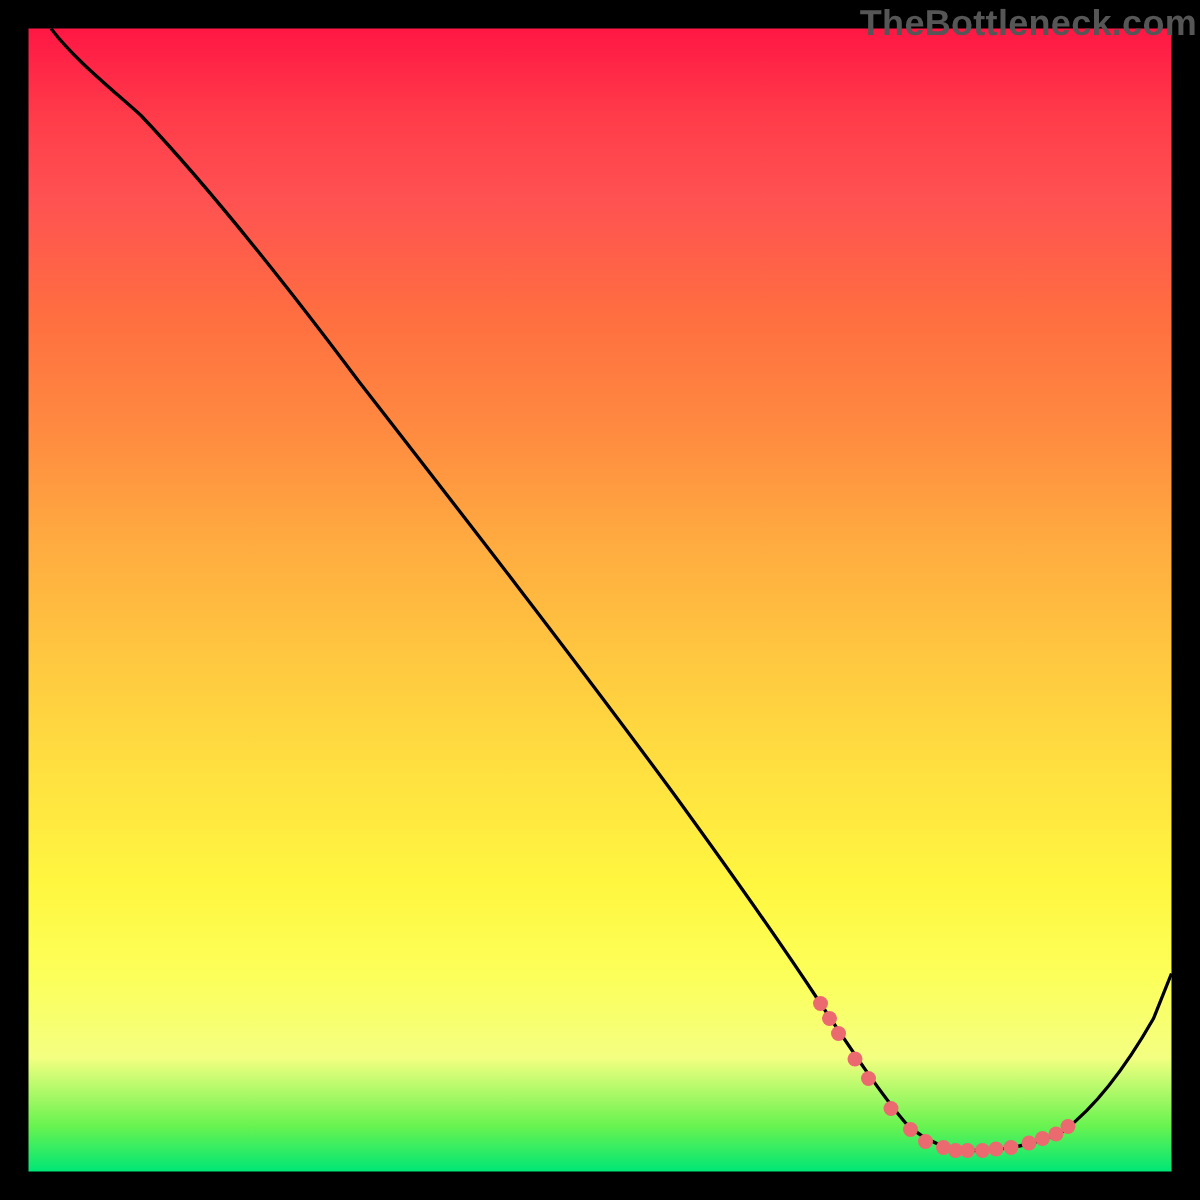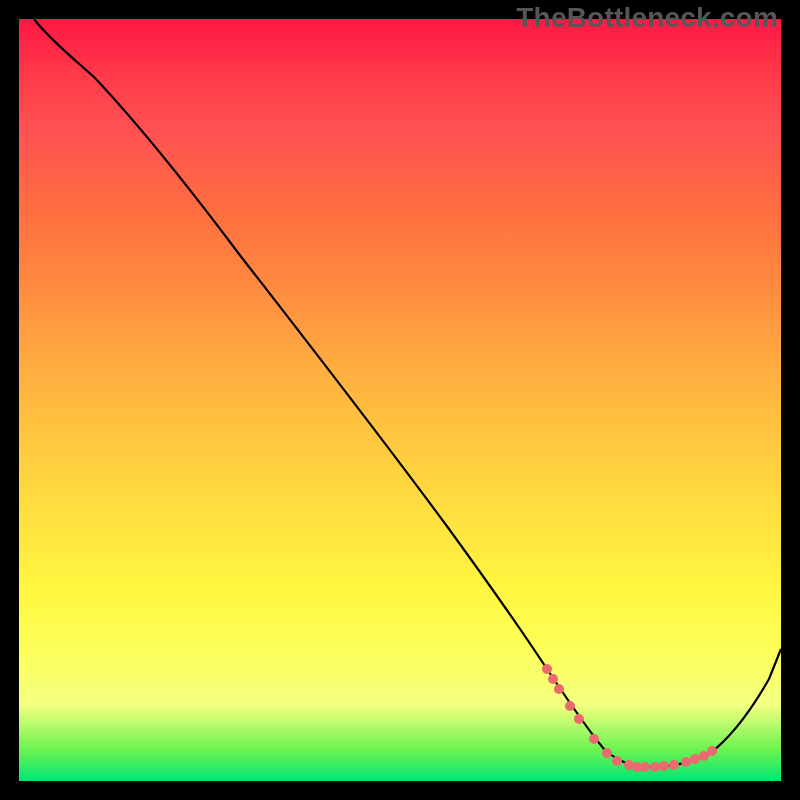--- a/index.html
+++ b/index.html
@@ -36,23 +36,23 @@
     position: absolute;
     left: 19px;
     top: 19px;
     width: 762px;
     height: 762px;
     overflow: visible;
   }
   .attribution {
     position: absolute;
     top: 2px;
-    right: 22px;
+    right: 2px;
     font-family: Arial, Helvetica, sans-serif;
-    font-size: 28px;
+    font-size: 24px;
     font-weight: bold;
     color: #565656;
     letter-spacing: 0.2px;
   }
 </style>
 </head>
 <body>
 
 <div class="chart-container">
 

